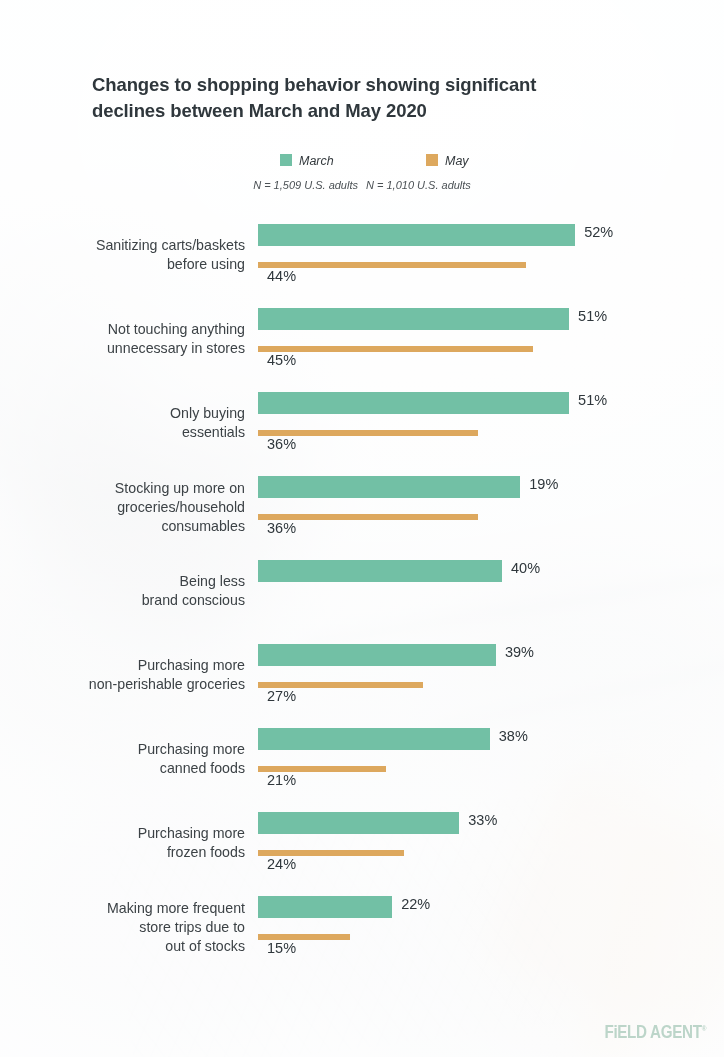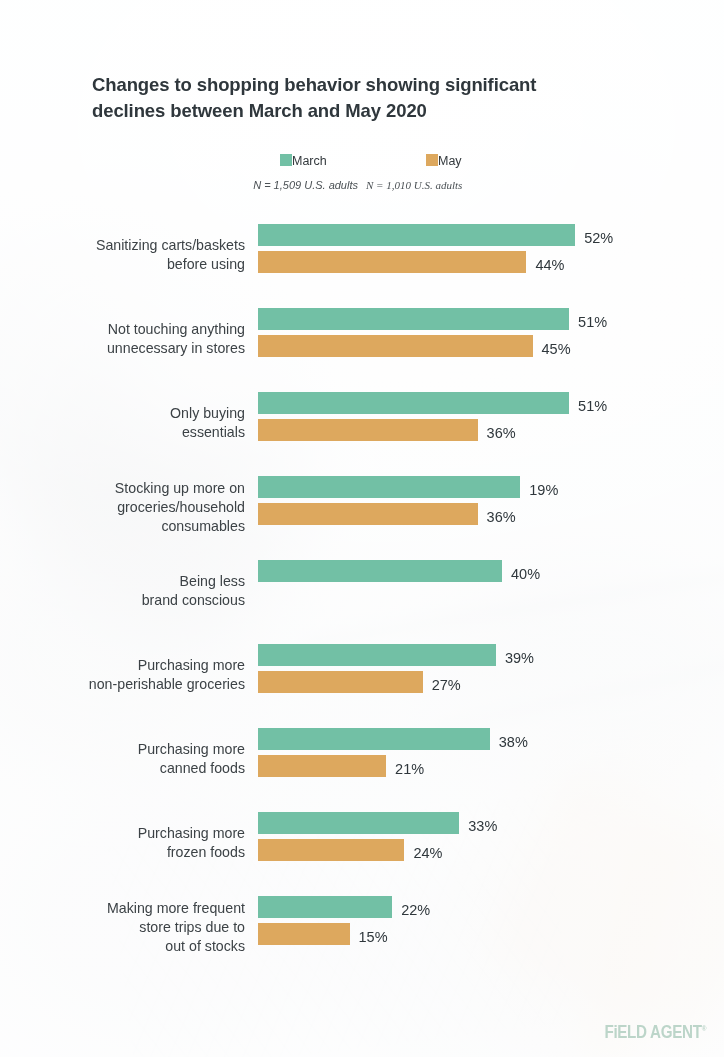--- a/index.html
+++ b/index.html
@@ -106,42 +106,44 @@
     align-items: center;
   }
   .legend-entry {
     display: flex;
     flex-direction: column;
   }
   .legend-entry.march { width: 152px; }
   .legend-entry.may   { width: 160px; }
   .legend-key {
     display: flex;
+    gap: 7px;
     padding-left: 74px;
+    font-style: italic;
   }
   .legend-entry.may .legend-key { padding-left: 68px; }
   .legend-swatch {
     width: 12px;
     height: 12px;
     flex: 0 0 auto;
   }
   .legend-label {
     font-size: 12.5px;
     color: #33393d;
     font-weight: normal;
   }
   .legend-n {
     margin-top: 11px;
     font-size: 11px;
     font-style: italic;
     color: #4a5054;
     text-align: right;
     width: 100%;
   }
-  .legend-entry.may .legend-n { text-align: left; padding-left: 8px; font-family: Liberation Serif, serif; }
+  .legend-entry.may .legend-n { text-align: left; padding-left: 8px; }
 
   #plot {
     position: absolute;
     left: 0;
     top: 224px;
     width: 724px;
   }
   .group {
     position: relative;
     height: 62px;
@@ -158,24 +160,24 @@
     line-height: 1.33;
     color: #3c4246;
   }
   .bars {
     position: absolute;
     left: 258px;
     top: 0;
   }
   .bar-row {
     display: flex;
-    align-items: flex-end;
+    align-items: flex-start;
     height: 22px;
   }
-  .bar-row + .bar-row { margin-top: 5px; }
+  .bar-row + .bar-row { margin-top: 16px; flex-direction: column; }
   .bar {
     height: 22px;
   }
   .bar-value {
     margin-left: 9px;
     font-size: 14.5px;
     color: #2f373c;
     white-space: nowrap;
   }
 

